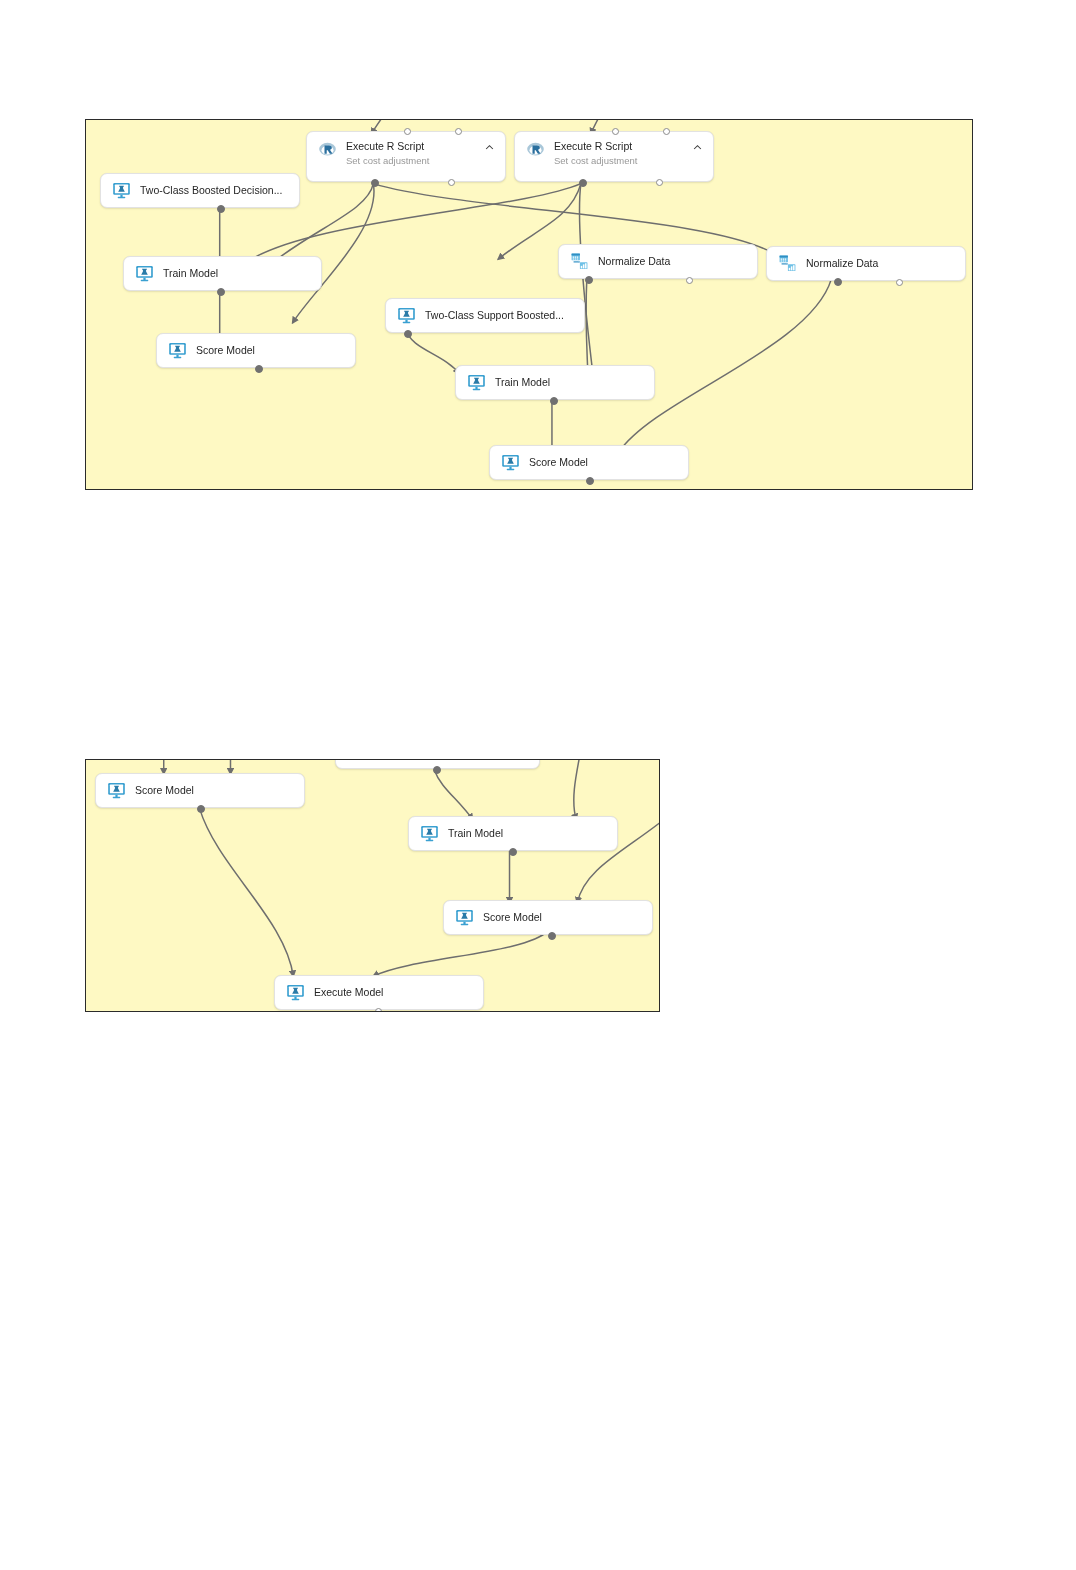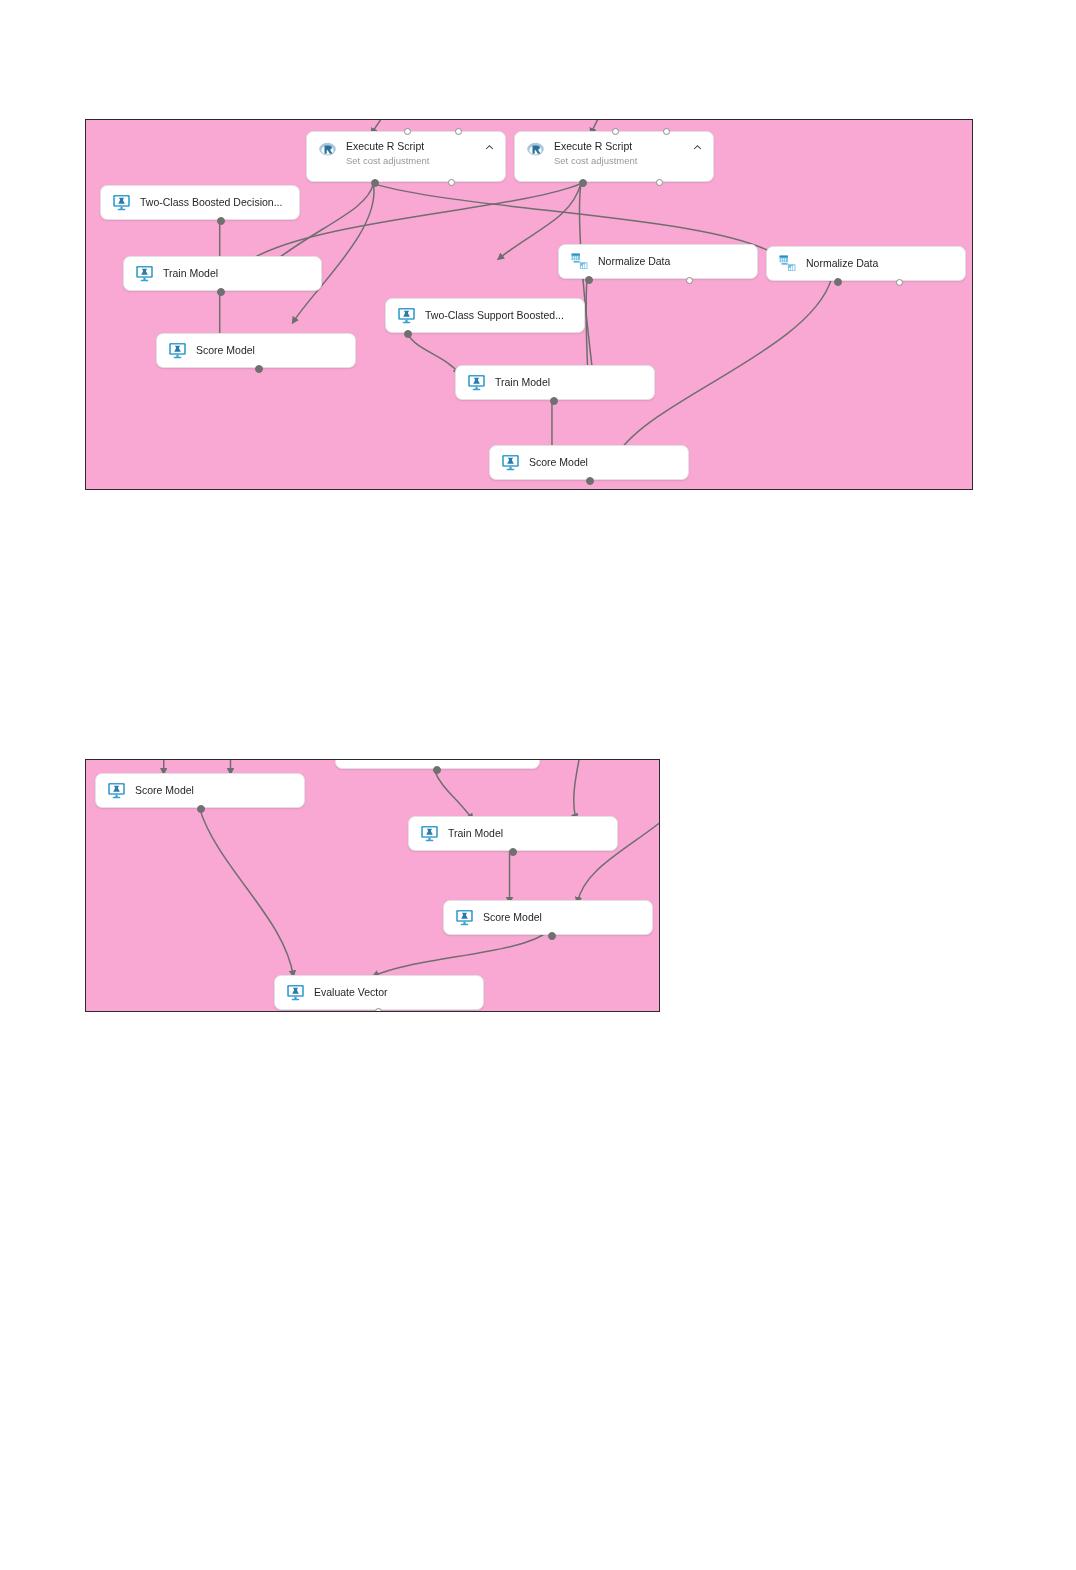--- a/index.html
+++ b/index.html
@@ -10,21 +10,21 @@
   body {
     width: 1076px;
     height: 1570px;
     position: relative;
     font-family: "Liberation Sans", sans-serif;
     -webkit-font-smoothing: antialiased;
   }
 
   .canvas {
     position: absolute;
-    background: #f9a8d4;
+    background: #fef9c3;
     border: 1.5px solid #2b2b2b;
     overflow: hidden;
     box-sizing: border-box;
   }
 
   #canvas-top {
     left: 85px;
     top: 119px;
     width: 888px;
     height: 371px;
@@ -192,21 +192,21 @@
     </div>
     <svg class="chevron" viewBox="0 0 12 12">
       <path d="M1.5 8 L6 3.5 L10.5 8" fill="none" stroke="#3c3c3c" stroke-width="1.4"></path>
     </svg>
     <div class="port in" style="left:97px;  top:-4px;"></div>
     <div class="port in" style="left:148px; top:-4px;"></div>
     <div class="port filled" style="left:64px; top:46.5px;"></div>
     <div class="port out" style="left:141px; top:47px;"></div>
   </div>
 
-  <div class="node" id="n-tcbdt" style="left:14px; top:65px; width:200px; height:35px;">
+  <div class="node" id="n-tcbdt" style="left:14px; top:53px; width:200px; height:35px;">
     <svg class="node-icon" viewBox="0 0 24 24">
       <rect x="1.5" y="2.5" width="21" height="15" rx="1.6" fill="#3aa0d1"></rect>
       <rect x="3.6" y="4.5" width="16.8" height="11" rx="0.8" fill="#ffffff"></rect>
       <path d="M9 5.9h6v1.5h-1v2.1l2.2 4.2H7.8L10 9.5V7.4H9z" fill="#2a7ba8"></path>
       <rect x="10.6" y="17.4" width="2.8" height="3" fill="#3aa0d1"></rect>
       <rect x="7.2" y="20" width="9.6" height="1.7" rx="0.8" fill="#3aa0d1"></rect>
     </svg>
     <div class="node-text">
       <div class="node-title">Two-Class Boosted Decision...</div>
     </div>
@@ -395,18 +395,18 @@
 
   <div class="node" id="b-evaluate" style="left:188px; top:215px; width:210px; height:35px;">
     <svg class="node-icon" viewBox="0 0 24 24">
       <rect x="1.5" y="2.5" width="21" height="15" rx="1.6" fill="#3aa0d1"></rect>
       <rect x="3.6" y="4.5" width="16.8" height="11" rx="0.8" fill="#ffffff"></rect>
       <path d="M9 5.9h6v1.5h-1v2.1l2.2 4.2H7.8L10 9.5V7.4H9z" fill="#2a7ba8"></path>
       <rect x="10.6" y="17.4" width="2.8" height="3" fill="#3aa0d1"></rect>
       <rect x="7.2" y="20" width="9.6" height="1.7" rx="0.8" fill="#3aa0d1"></rect>
     </svg>
     <div class="node-text">
-      <div class="node-title">Evaluate Vector</div>
+      <div class="node-title">Execute Model</div>
     </div>
     <div class="port out" style="left:100px; top:32px;"></div>
   </div>
 
 </div>
 
 </body></html>

